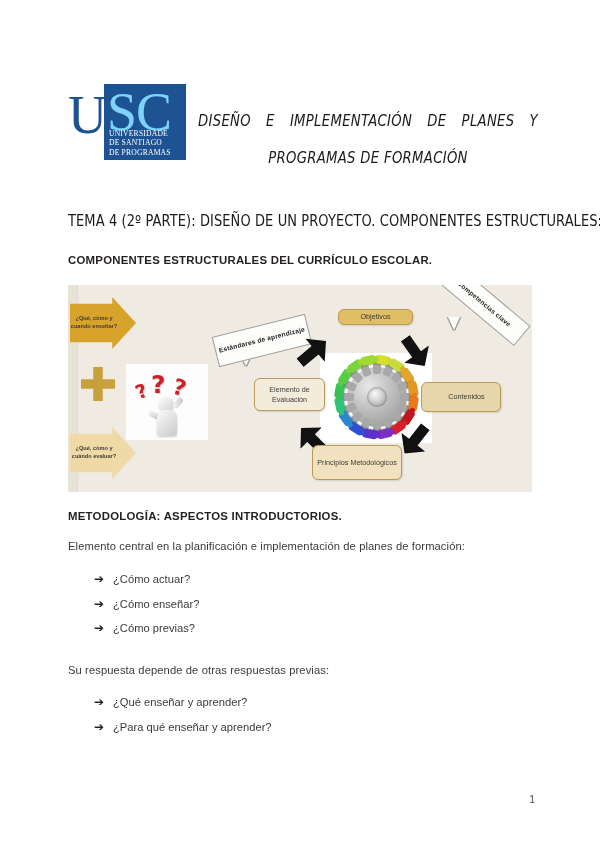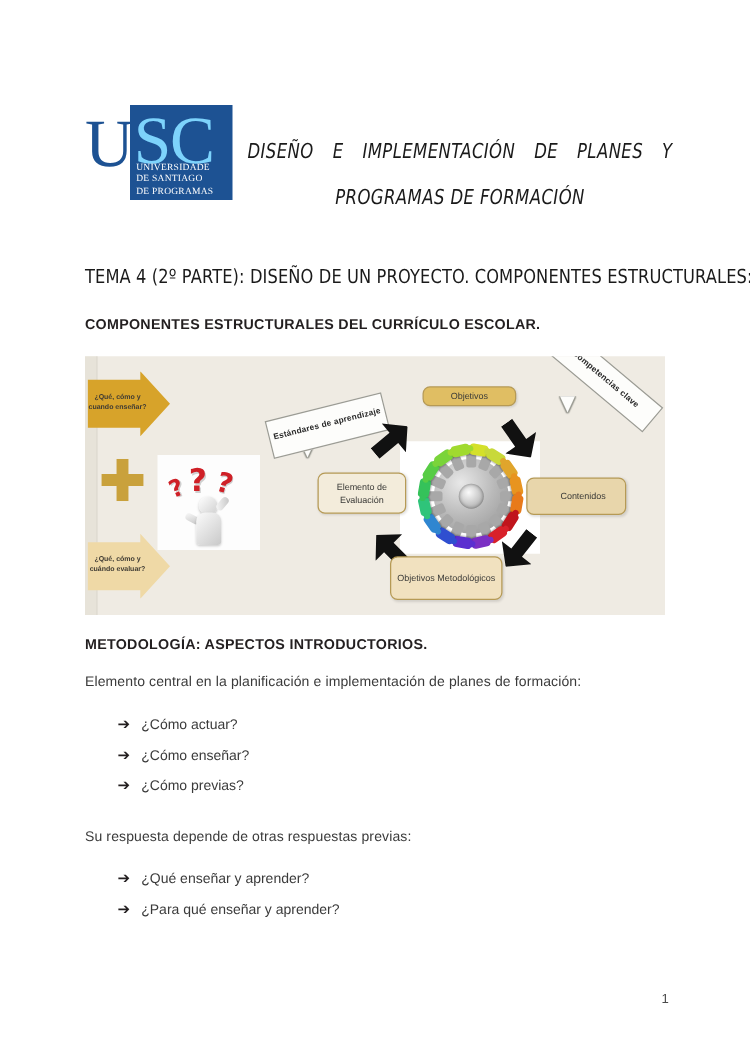--- a/index.html
+++ b/index.html
@@ -538,21 +538,21 @@
       </div>
 
     <div class="blk-arrow" id="blk-a1"></div>
     <div class="blk-arrow" id="blk-a2"></div>
     <div class="blk-arrow" id="blk-a3"></div>
     <div class="blk-arrow" id="blk-a4"></div>
 
     <div class="comp-box" id="box-objetivos">Objetivos</div>
     <div class="comp-box" id="box-contenidos">Contenidos</div>
     <div class="comp-box" id="box-criterios">Elemento de Evaluación</div>
-    <div class="comp-box" id="box-principios">Objetivos Metodológicos</div>
+    <div class="comp-box" id="box-principios">Principios Metodológicos</div>
   </div>
 
   <div class="section-heading" id="h-metodologia">METODOLOGÍA: ASPECTOS INTRODUCTORIOS.</div>
   <div class="body-para" id="p-elemento">Elemento central en la planificación e implementación de planes de formación:</div>
   <ul class="bullet-list" id="list-como">
       <li>
         <span class="bullet-arrow">➔</span>
         <span>¿Cómo actuar?</span>
       </li>
       <li>

